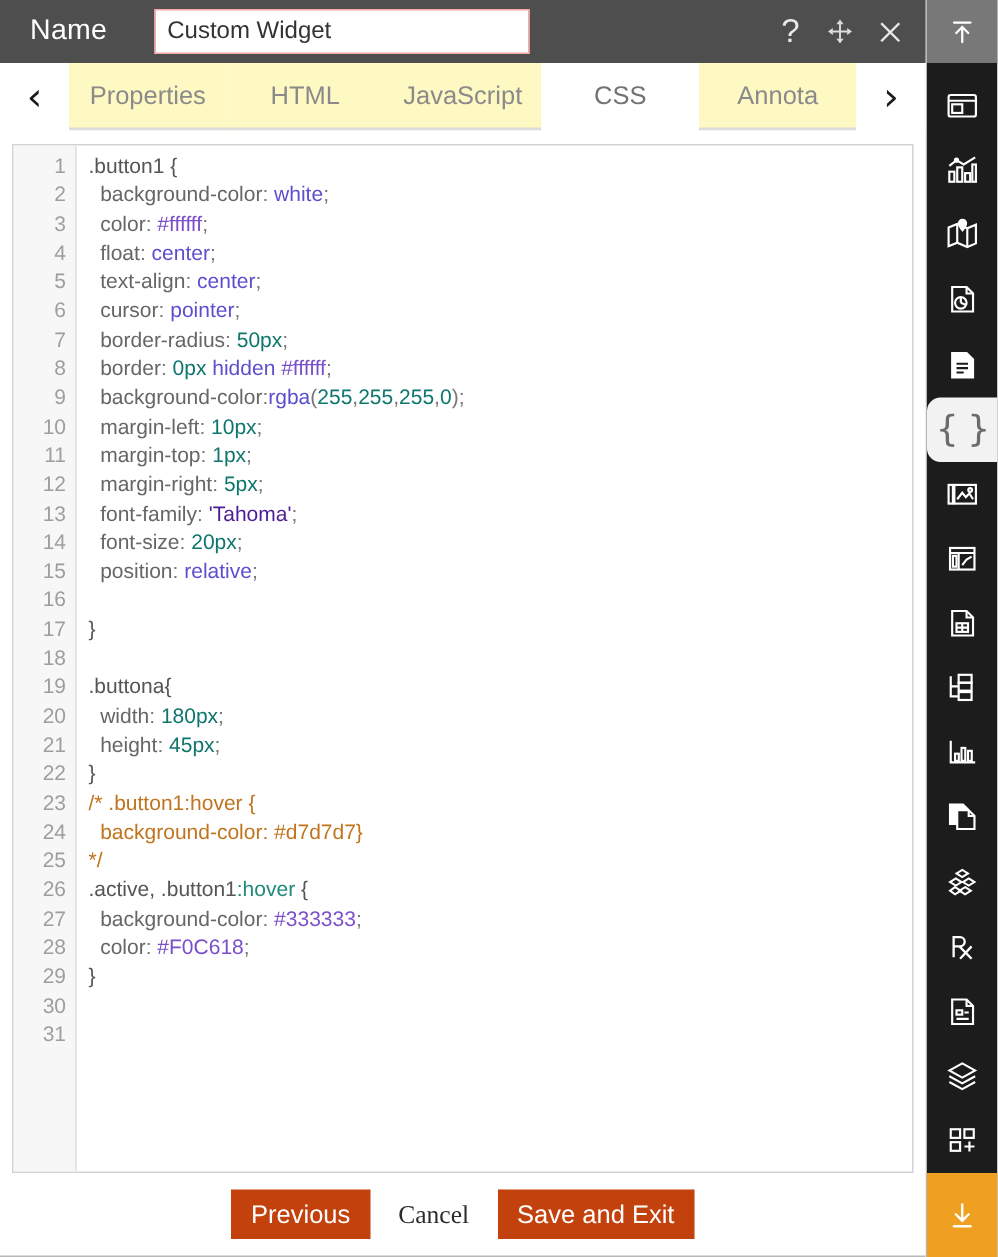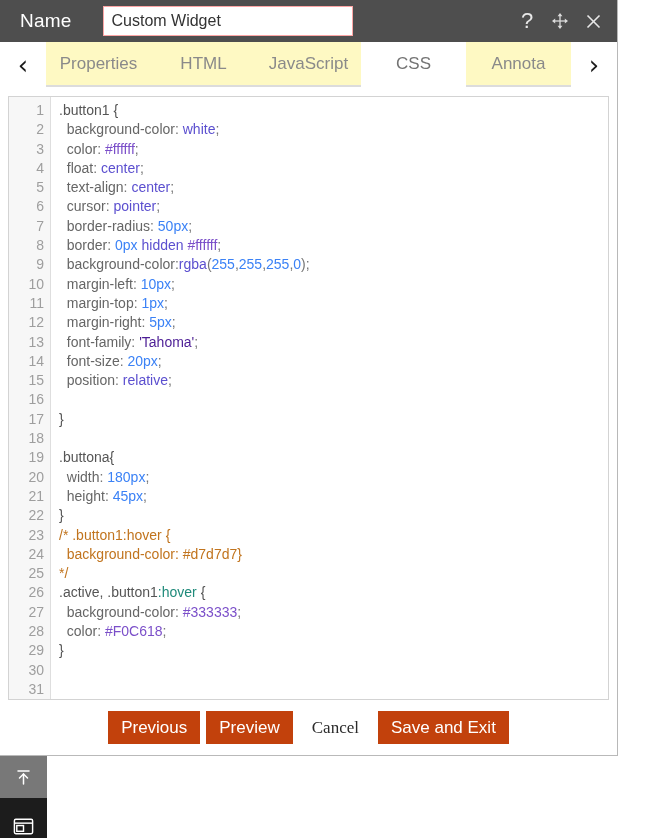--- a/index.html
+++ b/index.html
@@ -7,21 +7,21 @@
     margin: 0; padding: 0;
     width: 665px; height: 838px;
     background: #ffffff;
     font-family: "Liberation Sans", sans-serif;
     overflow: hidden;
   }
   #app {
     position: relative;
     width: 665px; height: 750px;
     display: flex;
-    flex-direction: column;
+    flex-direction: row;
   }
 
   
   .dialog {
     width: 618px;
     height: 838px;
     display: flex;
     flex-direction: column;
     background: #ffffff;
     border-right: 1px solid #b8b8b8;
@@ -149,21 +149,21 @@
     font-family: "Liberation Sans", sans-serif;
     font-size: 14px;
     line-height: 19.3px;
     white-space: pre;
     color: #555555;
     height: 19.3px;
   }
   .tk-prop  { color: #666666; }
   .tk-punct { color: #777777; }
   .tk-kw    { color: #5b4fcf; }
-  .tk-num   { color: #3b82f6; }
+  .tk-num   { color: #0f766e; }
   .tk-hex   { color: #7b4fc9; }
   .tk-str   { color: #4c1d95; }
   .tk-pseudo{ color: #1f8a7a; }
   .tk-cmt   { color: #c1741e; }
 
   
   .footer {
     flex: 0 0 56px;
     display: flex;
     align-items: center;
@@ -364,21 +364,20 @@
             <div class="line"><span class="tk-prop">  color</span><span class="tk-punct">:</span><span class="tk-punct"> </span><span class="tk-hex">#F0C618</span><span class="tk-punct">;</span></div>
             <div class="line">}</div>
             <div class="line">&nbsp;</div>
             <div class="line">&nbsp;</div>
           </div>
       </div>
     </div>
 
     <div class="footer">
       <button class="btn">Previous</button>
-      <button class="btn">Preview</button>
       <button class="btn light">Cancel</button>
       <button class="btn">Save and Exit</button>
     </div>
   </div>
 
   <div class="sidebar">
     <div class="sb-top">
       <svg width="21" height="21" viewBox="0 0 21 21">
         <g stroke="#ffffff" stroke-width="1.5" fill="none" stroke-linecap="round">
           <line x1="5" y1="4" x2="16" y2="4"></line>

